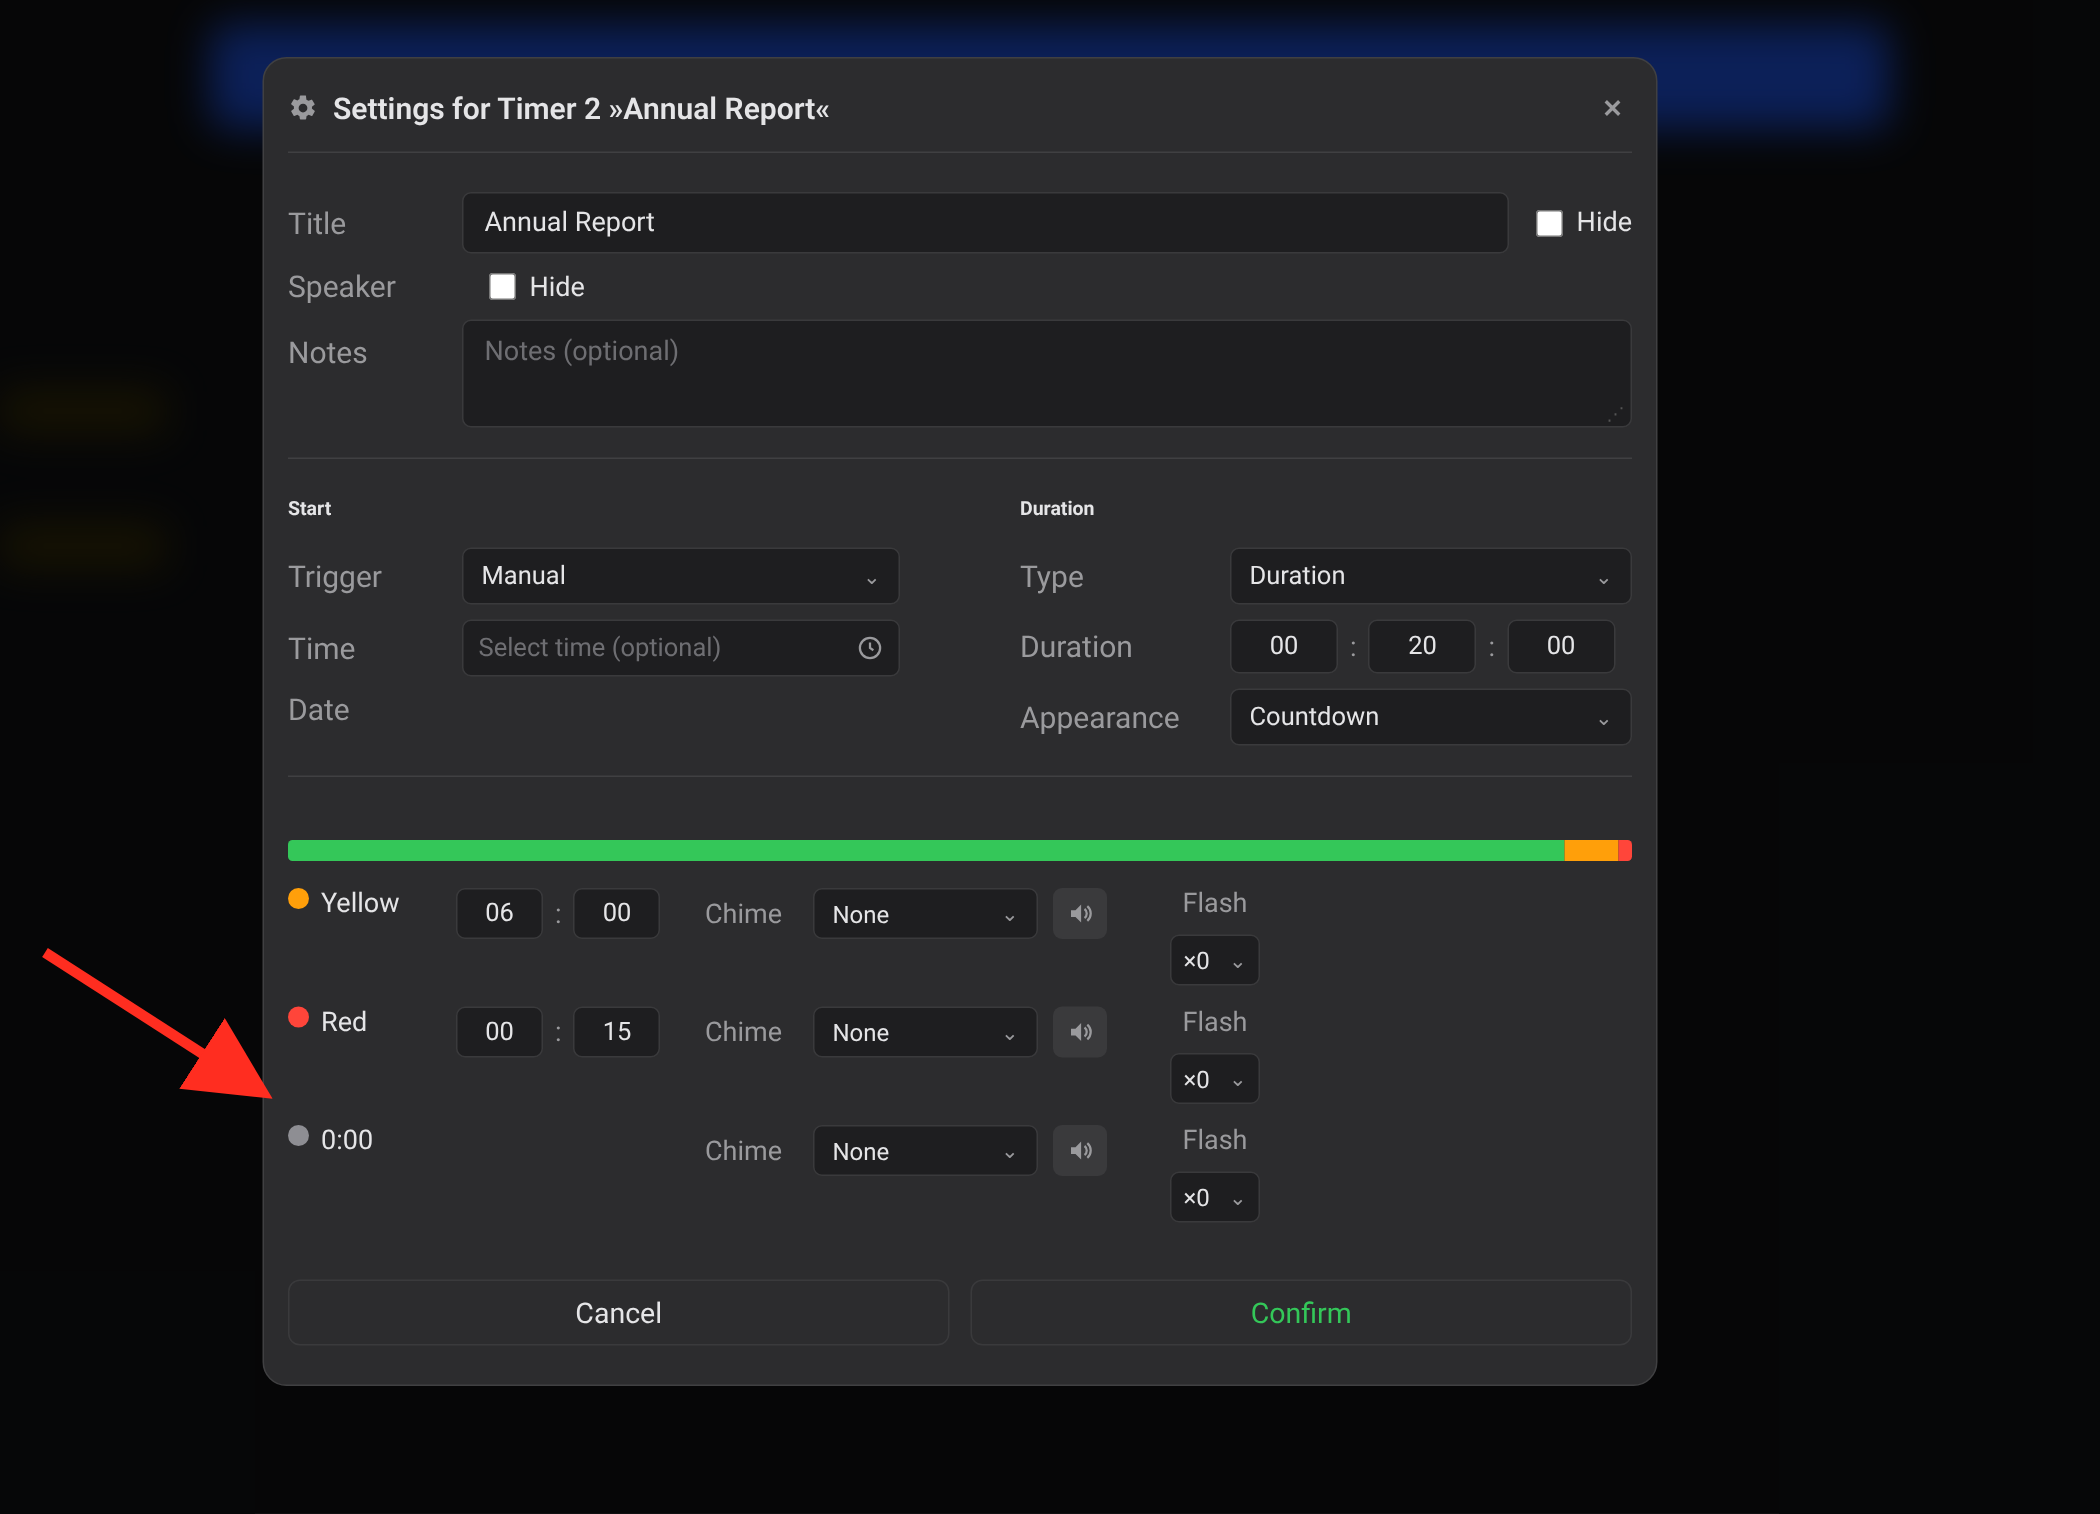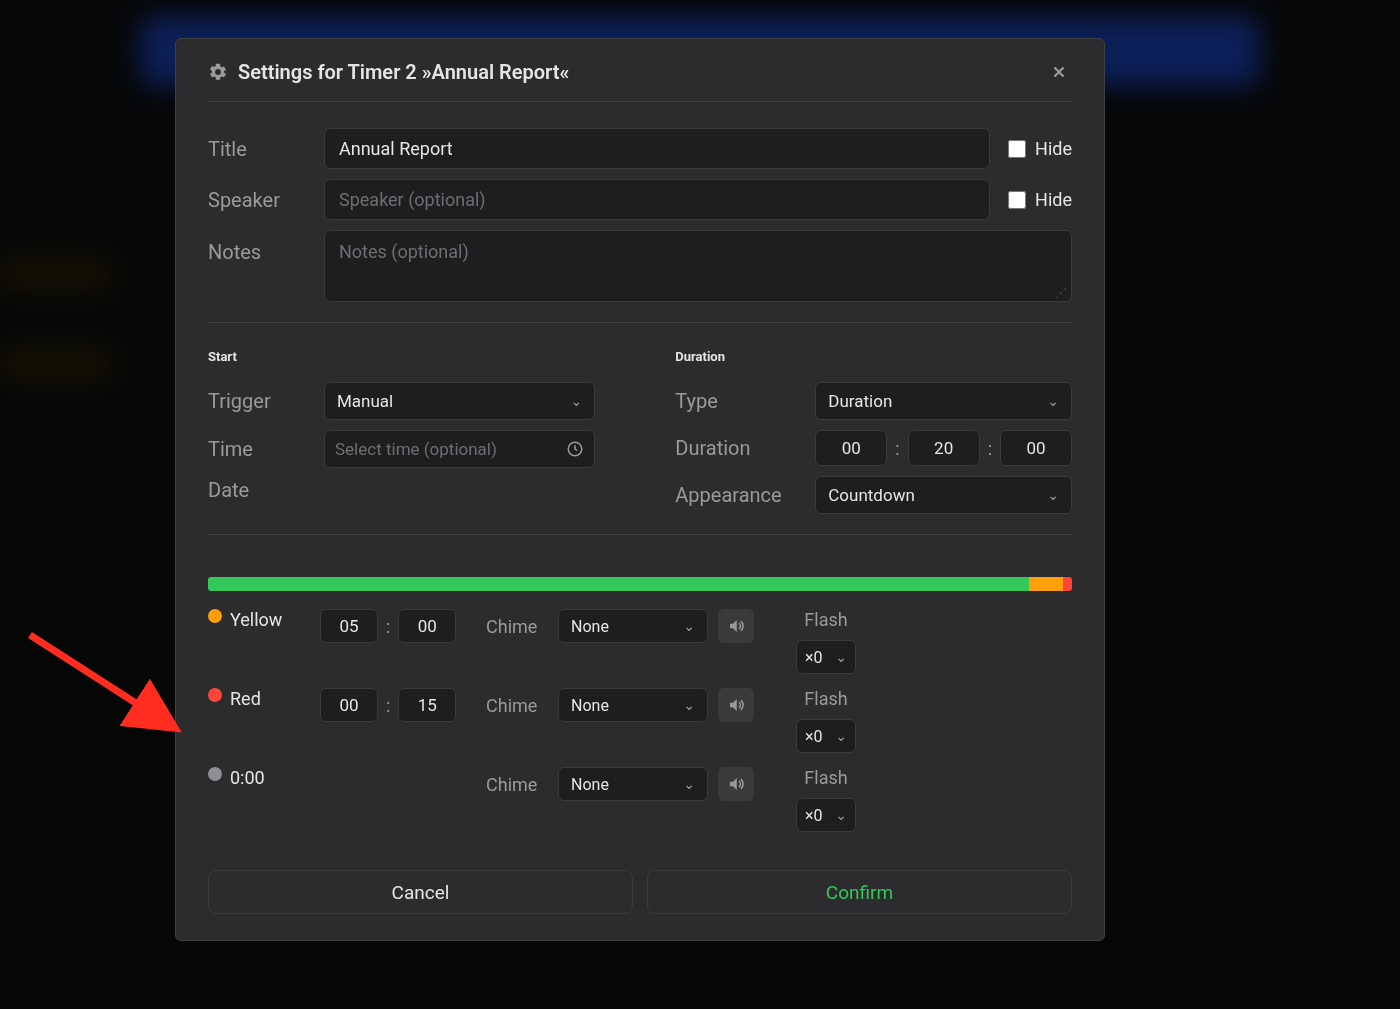--- a/index.html
+++ b/index.html
@@ -20,22 +20,22 @@
   
   .bg-blur{position:absolute;inset:0;filter:blur(14px);opacity:.9;}
   .bg-bar{position:absolute;top:16px;left:140px;right:140px;height:70px;background:#1d4ed8;border-radius:12px;}
   .bg-item{position:absolute;left:0;width:110px;height:28px;background:#3a3006;border-radius:4px;}
   .bg-item.i1{top:260px;}
   .bg-item.i2{top:350px;}
   .dim{position:absolute;inset:0;background:rgba(0,0,0,.55);}
 
   .dialog{
     position:absolute;top:38px;left:175px;width:930px;
-    background:var(--panel);border:1px solid var(--panel-border);border-radius:6px;
-    padding:0 32px 26px;
+    background:var(--panel);border:1px solid var(--panel-border);border-radius:16px;
+    padding:0 16px 26px;
   }
   .dlg-head{display:flex;align-items:center;gap:10px;padding:20px 0 16px;border-bottom:1px solid var(--panel-border);}
   .dlg-head h1{margin:0;font-size:20px;font-weight:600;color:var(--text);}
   .dlg-head .close{margin-left:auto;color:var(--muted);cursor:pointer;padding:4px;}
   .dlg-head .close svg{display:block;}
   .gear svg{display:block;}
   .section{padding:26px 0 10px;border-bottom:1px solid var(--panel-border);}
   .section:last-of-type{border-bottom:none;}
 
   .row{display:flex;align-items:center;margin-bottom:10px;}
@@ -156,23 +156,20 @@
       <div class="field">
         <input value="Annual Report" style="">
       </div>
       <label class="chk">
         <input type="checkbox" style="">
         <span>Hide</span>
       </label>
     </div>
     <div class="row">
       <div class="lbl">Speaker</div>
-      <div class="field">
-        <input placeholder="Speaker (optional)" style="">
-      </div>
       <label class="chk">
         <input type="checkbox" style="">
         <span>Hide</span>
       </label>
     </div>
     <div class="row">
       <div class="lbl top">Notes</div>
       <div class="field ta">
         <textarea placeholder="Notes (optional)" style=""></textarea>
         <span class="resize-grip">⋰</span>
@@ -243,21 +240,21 @@
       <div class="o" style="flex:4"></div>
       <div class="r" style="flex:1"></div>
     </div>
 
     <div id="wrap-rows">
         <div class="wrap-row">
     <span class="dot" style="background:#ff9f0a"></span>
     <span class="rlabel">Yellow</span>
     <span class="time">
 
-        <span class="tbox">05</span>
+        <span class="tbox">06</span>
         <span class="colon">:</span>
         <span class="tbox">00</span>
 
     </span>
     <span class="ch">
       <span class="clbl">Chime</span>
       <span class="sel">
         <span>None</span>
         <span class="chev">⌄</span>
       </span>

